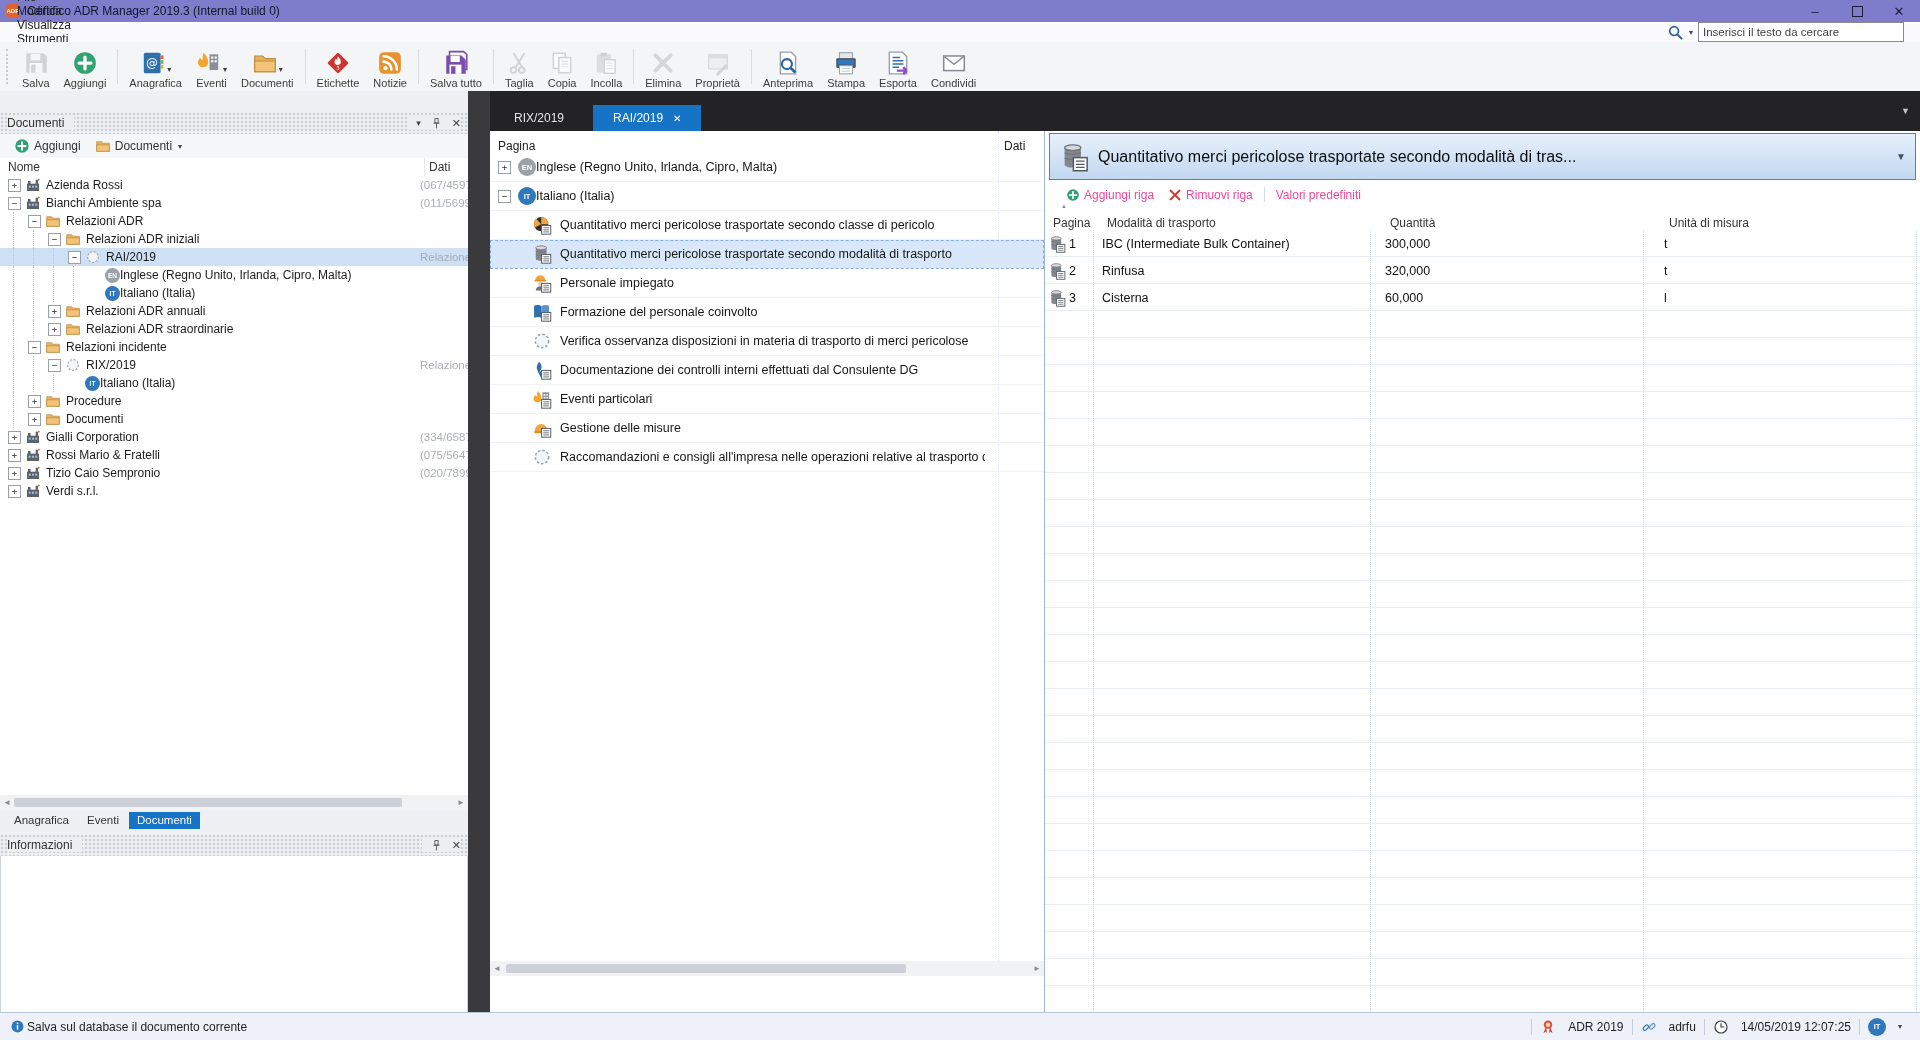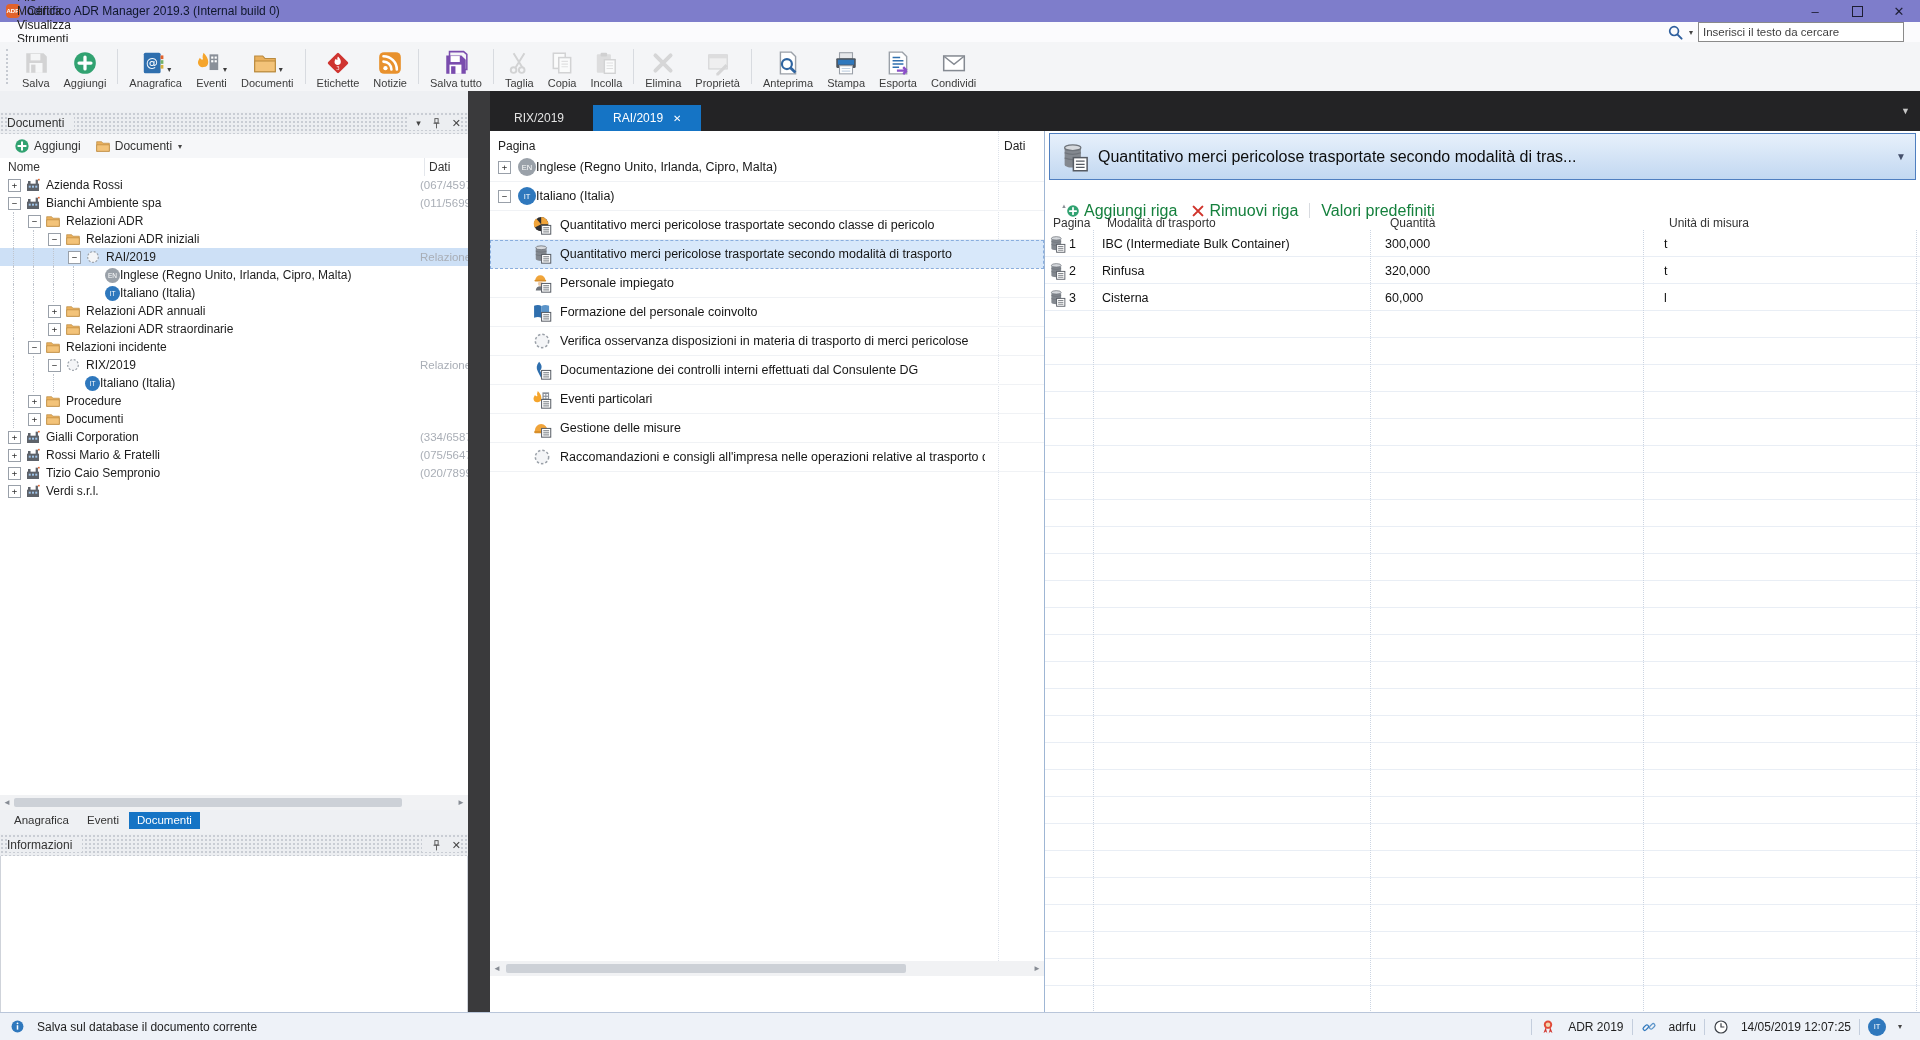--- a/index.html
+++ b/index.html
@@ -57,21 +57,21 @@
   .lp-cols .nome{padding-left:8px}
   .lp-cols .dati-h{position:absolute;left:424px;border-left:1px solid #e4e7ec;padding-left:4px;height:100%;display:flex;align-items:center}
   .tree-row{height:18px;display:flex;align-items:center;font-size:12px;position:relative;padding-left:8px;white-space:nowrap}
   .tree-row.selected{background:#cde0f6}
   .g{width:19px;height:18px;flex:none;border-left:1px dotted #c0c5cd;transform:translateX(5px)}
   .expander{width:11px;height:11px;border:1px solid #99a0a9;background:#fff;flex:none;display:flex;
             align-items:center;justify-content:center;font-size:9px;line-height:9px;color:#333;margin-right:4px;font-family:"DejaVu Sans Mono",monospace}
   .expander.hidden{visibility:hidden}
   .t-ic{width:16px;height:16px;flex:none;margin-right:5px}
   .t-ic svg{width:16px;height:16px}
-  .badge{border-radius:50%;color:#fff;font-weight:normal;display:flex;align-items:center;justify-content:center;flex:none}
+  .badge{border-radius:50%;color:#fff;font-weight:bold;display:flex;align-items:center;justify-content:center;flex:none}
   .badge.b15{width:15px;height:15px;font-size:6.5px}
   .badge.b18{width:18px;height:18px;font-size:7.5px}
   .dati-val{position:absolute;left:420px;color:#a9aeb6;font-size:11.5px}
   .lp-hscroll{position:absolute;left:0;right:0;top:704px;height:15px;background:#f1f2f4;display:flex;
               align-items:center;justify-content:space-between;padding:0 3px;font-size:8px;color:#878c94}
   .scroll-thumb{position:absolute;top:3px;bottom:3px;background:#cdd1d7;border-radius:2px}
   .lp-tabs{position:absolute;left:0;right:0;top:719px;height:21px;display:flex;align-items:center;gap:2px;padding-left:6px}
   .lp-tab{font-size:11.5px;color:#333;padding:2px 8px 3px}
   .lp-tab.active{background:#1574c5;color:#fff}
   .lp-infoheader{top:743px}
@@ -102,22 +102,22 @@
   .mp-hscroll{position:absolute;left:0;right:0;top:830px;height:15px;background:#f1f2f4;display:flex;
               align-items:center;justify-content:space-between;padding:0 3px;font-size:8px;color:#878c94}
   
   .detail-panel{position:absolute;left:1044px;top:131px;right:0;bottom:27px;background:#fff;border-left:1px solid #9fb6d4}
   .dp-title{position:absolute;left:4px;right:4px;top:2px;height:45px;
             background:linear-gradient(#e7f0fb,#c2d8f1);border:1px solid #4f7fc0;
             display:flex;align-items:center;padding:0 9px;gap:9px}
   .dp-title .dt-ic svg{width:30px;height:34px}
   .dp-title .txt{font-size:16px;color:#0d0d0d;white-space:nowrap;overflow:hidden}
   .dp-title .dchev{margin-left:auto;color:#45506b;font-size:10px;flex:none}
-  .dp-toolbar{position:absolute;left:0;right:0;top:67px;height:25px;display:flex;align-items:center;
-              font-size:16px;color:#15803d;padding-left:2px}
+  .dp-toolbar{position:absolute;left:0;right:0;top:51px;height:25px;display:flex;align-items:center;
+              font-size:12px;color:#ec4899;padding-left:2px}
   .dp-tb-item{display:flex;align-items:center;gap:4px;padding:0 7px}
   .dp-tb-item svg{width:14px;height:14px}
   .dp-sep{width:1px;height:15px;background:#d8dbe0;margin:0 4px}
   .dp-grid{position:absolute;left:0;right:0;top:76px;bottom:0}
   .dg-head{height:23px;display:flex;font-size:12px;color:#333;border-bottom:1px solid #dfe4eb;position:relative;align-items:flex-end;padding-bottom:3px}
   .dg-head .hc{white-space:nowrap}
   .hc-ord{width:48px;padding-left:8px;position:relative}
   .hc-ord .sort{position:absolute;left:16px;top:-13px;font-size:6px;color:#8a8f96}
   .hc-mod{width:277px;padding-left:6px}
   .hc-qta{width:273px;padding-left:6px}
@@ -127,21 +127,21 @@
   .dg-vline{position:absolute;top:0;bottom:0;border-left:1px dotted #ccd5e2}
   .dg-row{position:absolute;left:0;right:0;height:27px;display:flex;align-items:center;font-size:12.5px;color:#111}
   .c-ord{width:48px;display:flex;align-items:center;padding-left:3px;gap:3px}
   .c-ord svg{width:18px;height:18px}
   .c-mod{width:277px;padding-left:6px}
   .c-qta{width:273px;padding-left:6px}
   .c-uni{padding-left:6px}
   
   .statusbar{position:absolute;left:0;right:0;bottom:0;height:27px;background:#eef2f8;
              border-top:1px solid #b9c6da;display:flex;align-items:center;padding:0 10px;font-size:12px;color:#222}
-  .sb-msg{display:flex;align-items:center;gap:12px}
+  .sb-msg{display:flex;align-items:center;gap:2px}
   .sb-msg svg{width:15px;height:15px}
   .sb-right{margin-left:auto;display:flex;align-items:center}
   .sb-item{display:flex;align-items:center;gap:12px;padding:0 8px;white-space:nowrap}
   .sb-item svg{width:16px;height:16px}
   .sb-vsep{width:1px;height:16px;background:#c4cedd}
   .sb-caret{font-size:8px;color:#444}
 </style>
 </head>
 <body>
 

